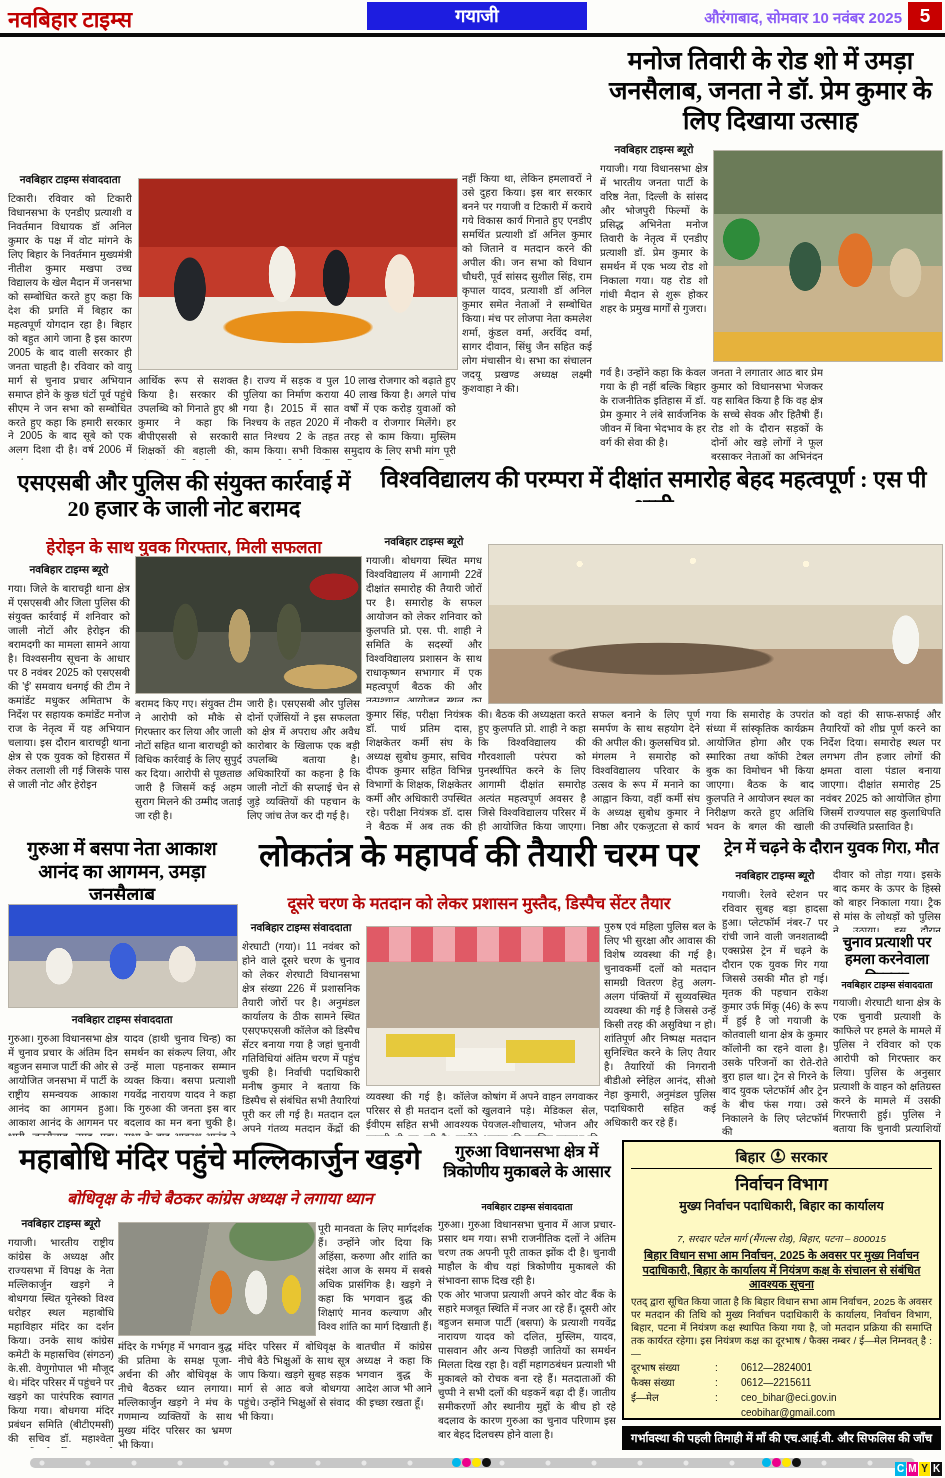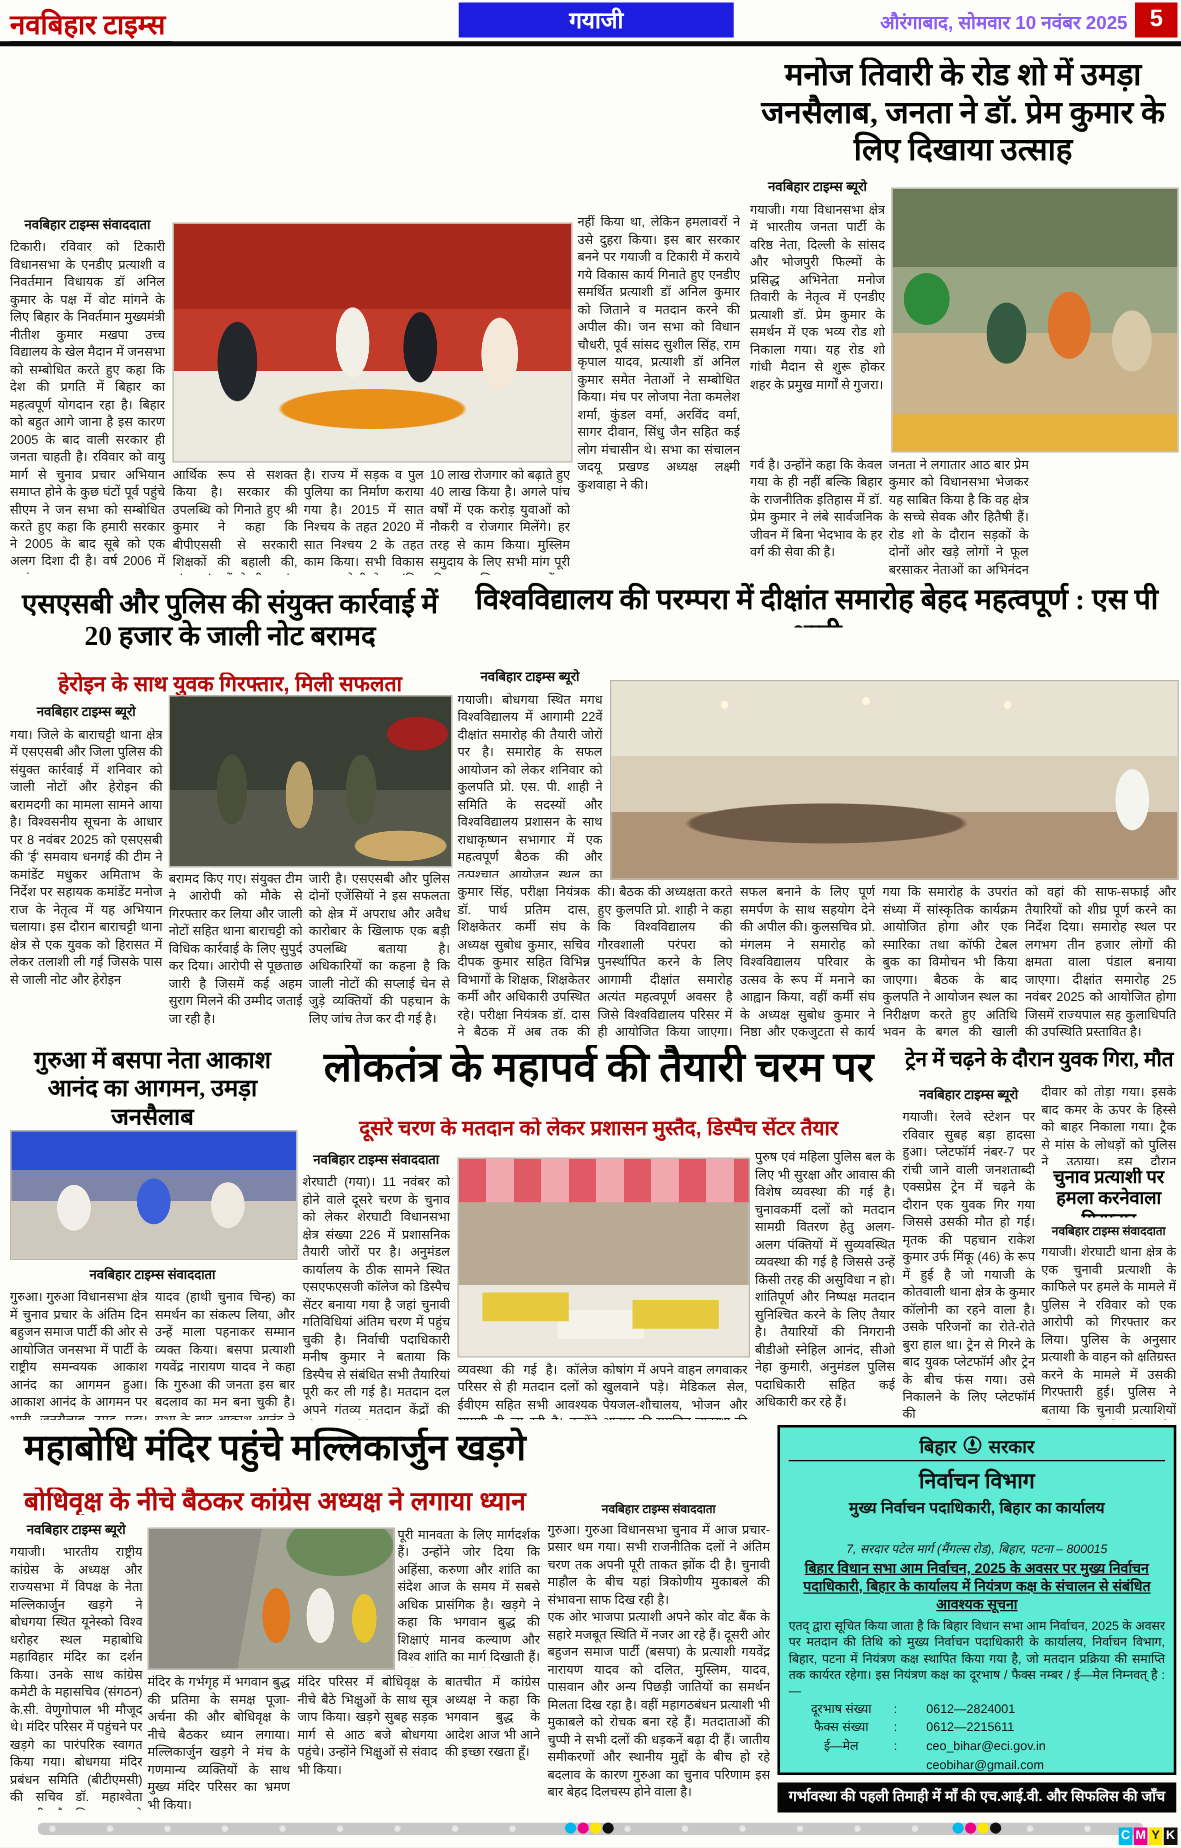--- a/index.html
+++ b/index.html
@@ -61,31 +61,31 @@
       background-size:100% 22%,100% 100%;background-repeat:no-repeat;}
   .p6::after{content:"";position:absolute;left:8%;top:68%;width:30%;height:14%;background:#e6c93c;
       box-shadow:120px 6px 0 #e6c93c,60px 14px 0 #f5f2ea;}
   .p7{background:
       radial-gradient(ellipse 18px 36px at 52% 62%,#e07820 0 60%,transparent 62%),
       radial-gradient(ellipse 18px 36px at 70% 62%,#f0efe8 0 60%,transparent 62%),
       radial-gradient(ellipse 16px 32px at 88% 64%,#e8c531 0 60%,transparent 62%),
       radial-gradient(ellipse 70px 40px at 78% 12%,#6a8a5a 0 60%,transparent 62%),
       linear-gradient(100deg,#8f8f85 0 42%,#a3a394 42% 100%);}
   
-  .notice{border:2px solid #000;background:#5eead4;box-sizing:border-box;padding:4px 7px;overflow:hidden;}
+  .notice{border:2px solid #000;background:#fef9c3;box-sizing:border-box;padding:4px 7px;overflow:hidden;}
   .notice .govt-row{display:flex;justify-content:center;align-items:center;gap:5px;
       font-weight:bold;font-size:14.5px;border-bottom:1.5px solid #000;padding-bottom:2px;}
   .notice .dept{font-weight:bold;font-size:17px;text-align:center;margin-top:3px;}
   .notice .office{font-weight:bold;font-size:12.5px;text-align:center;margin-top:2px;}
   .notice .addr{font-size:9.8px;text-align:center;margin-top:18px;font-style:italic;}
   .notice .subject{font-weight:bold;font-size:11.3px;text-align:center;text-decoration:underline;
       margin-top:3px;line-height:1.3;}
   .notice .nbody{font-size:9.9px;text-align:justify;margin-top:3px;line-height:1.32;}
   .contact{display:flex;font-size:10px;line-height:1.5;}
-  .contact .lbl{width:84px;text-align:center;}
+  .contact .lbl{width:84px;}
   .contact .cln{width:26px;}
   .notice .complaint{font-size:9.9px;text-align:justify;margin-top:2px;line-height:1.32;}
   .health{background:#050505;color:#fff;font-weight:bold;font-size:11.5px;text-align:center;
       line-height:24px;overflow:hidden;}
   
   .regbar{background:
       radial-gradient(circle 2px at 12px 5px,#e9e9e9 0 2px,transparent 3px) repeat-x #c7c7c7;
       background-size:46px 10px;border-radius:5px;}
   .dotc{display:flex;gap:1px;}
   .dotc i{width:9px;height:9px;border-radius:50%;display:block;}
@@ -157,29 +157,30 @@
   <div class="abs hl" style="left:722px;top:838px;width:219px;height:24px;font-size:16.5px;">ट्रेन में चढ़ने के दौरान युवक गिरा, मौत</div>
   <div class="abs by" style="left:722px;top:868px;width:106px;"><span>नवबिहार टाइम्स ब्यूरो</span></div>
   <div class="abs col" style="left:722px;top:888px;width:106px;height:248px;">गयाजी। रेलवे स्टेशन पर रविवार सुबह बड़ा हादसा हुआ। प्लेटफॉर्म नंबर-7 पर रांची जाने वाली जनशताब्दी एक्सप्रेस ट्रेन में चढ़ने के दौरान एक युवक गिर गया जिससे उसकी मौत हो गई। मृतक की पहचान राकेश कुमार उर्फ मिंकू (46) के रूप में हुई है जो गयाजी के कोतवाली थाना क्षेत्र के कुमार कॉलोनी का रहने वाला है। उसके परिजनों का रोते-रोते बुरा हाल था। ट्रेन से गिरने के बाद युवक प्लेटफॉर्म और ट्रेन के बीच फंस गया। उसे निकालने के लिए प्लेटफॉर्म की</div>
   <div class="abs col" style="left:833px;top:868px;width:108px;height:64px;">दीवार को तोड़ा गया। इसके बाद कमर के ऊपर के हिस्से को बाहर निकाला गया। ट्रैक से मांस के लोथड़ों को पुलिस ने उठाया। इस दौरान जनशताब्दी एक्सप्रेस करीब 1 घंटे तक प्लेटफॉर्म पर खड़ी रही।</div>
 
   <div class="abs hl" style="left:833px;top:934px;width:108px;height:40px;font-size:14.5px;">चुनाव प्रत्याशी पर हमला करनेवाला गिरफ्तार</div>
   <div class="abs by" style="left:833px;top:978px;width:108px;font-size:9.5px;"><span>नवबिहार टाइम्स संवाददाता</span></div>
   <div class="abs col" style="left:833px;top:996px;width:108px;height:140px;">गयाजी। शेरघाटी थाना क्षेत्र के एक चुनावी प्रत्याशी के काफिले पर हमले के मामले में पुलिस ने रविवार को एक आरोपी को गिरफ्तार कर लिया। पुलिस के अनुसार प्रत्याशी के वाहन को क्षतिग्रस्त करने के मामले में उसकी गिरफ्तारी हुई। पुलिस ने बताया कि चुनावी प्रत्याशियों की सुरक्षा को देखते हुए क्षेत्र में गश्त बढ़ा दी गई है। आरोपी को विधिसम्मत कार्रवाई करते हुए जेल भेज दिया गया। क्षेत्र में शांति व्यवस्था बनाए रखने के लिए पुलिस पूरी तरह मुस्तैद है।</div>
 
   <div class="abs hl" style="left:8px;top:1142px;width:424px;height:44px;font-size:29px;">महाबोधि मंदिर पहुंचे मल्लिकार्जुन खड़गे</div>
-  <div class="abs sub" style="left:8px;top:1190px;width:424px;height:22px;font-size:21px;">बोधिवृक्ष के नीचे बैठकर कांग्रेस अध्यक्ष ने लगाया ध्यान</div>
+  <div class="abs sub" style="left:8px;top:1190px;width:424px;height:22px;font-size:16px;font-style:italic;">बोधिवृक्ष के नीचे बैठकर कांग्रेस अध्यक्ष ने लगाया ध्यान</div>
   <div class="abs by" style="left:8px;top:1216px;width:106px;"><span>नवबिहार टाइम्स ब्यूरो</span></div>
   <div class="abs col" style="left:8px;top:1236px;width:106px;height:212px;">गयाजी। भारतीय राष्ट्रीय कांग्रेस के अध्यक्ष और राज्यसभा में विपक्ष के नेता मल्लिकार्जुन खड़गे ने बोधगया स्थित यूनेस्को विश्व धरोहर स्थल महाबोधि महाविहार मंदिर का दर्शन किया। उनके साथ कांग्रेस कमेटी के महासचिव (संगठन) के.सी. वेणुगोपाल भी मौजूद थे। मंदिर परिसर में पहुंचने पर खड़गे का पारंपरिक स्वागत किया गया। बोधगया मंदिर प्रबंधन समिति (बीटीएमसी) की सचिव डॉ. महाश्वेता महारथी और भिक्षु प्रधान ने उनका अभिनंदन किया।</div>
   <div class="abs photo p7" style="left:118px;top:1222px;width:196px;height:112px;"></div>
   <div class="abs col" style="left:318px;top:1222px;width:114px;height:112px;">पूरी मानवता के लिए मार्गदर्शक हैं। उन्होंने जोर दिया कि अहिंसा, करुणा और शांति का संदेश आज के समय में सबसे अधिक प्रासंगिक है। खड़गे ने कहा कि भगवान बुद्ध की शिक्षाएं मानव कल्याण और विश्व शांति का मार्ग दिखाती हैं। दर्शन के बाद उन्होंने कहा कि यहां आकर मन को असीम शांति मिली है।</div>
   <div class="abs col" style="left:238px;top:1340px;width:112px;height:108px;">मंदिर परिसर में बोधिवृक्ष के नीचे बैठे भिक्षुओं के साथ सूत्र जाप किया। खड़गे सुबह सड़क मार्ग से आठ बजे बोधगया पहुंचे। उन्होंने भिक्षुओं से संवाद भी किया।</div>
   <div class="abs col" style="left:118px;top:1340px;width:114px;height:108px;">मंदिर के गर्भगृह में भगवान बुद्ध की प्रतिमा के समक्ष पूजा-अर्चना की और बोधिवृक्ष के नीचे बैठकर ध्यान लगाया। मल्लिकार्जुन खड़गे ने मंच के गणमान्य व्यक्तियों के साथ मुख्य मंदिर परिसर का भ्रमण भी किया।</div>
   <div class="abs col" style="left:356px;top:1340px;width:76px;height:108px;">बातचीत में कांग्रेस अध्यक्ष ने कहा कि भगवान बुद्ध के आदेश आज भी आने की इच्छा रखता हूँ।</div>
 
+  <div class="abs hl" style="left:438px;top:1142px;width:178px;height:54px;font-size:16.5px;">गुरुआ विधानसभा क्षेत्र में त्रिकोणीय मुकाबले के आसार</div>
   <div class="abs by" style="left:438px;top:1200px;width:178px;font-size:9.5px;"><span>नवबिहार टाइम्स संवाददाता</span></div>
   <div class="abs col preline" style="left:438px;top:1218px;width:178px;height:232px;">गुरुआ। गुरुआ विधानसभा चुनाव में आज प्रचार-प्रसार थम गया। सभी राजनीतिक दलों ने अंतिम चरण तक अपनी पूरी ताकत झोंक दी है। चुनावी माहौल के बीच यहां त्रिकोणीय मुकाबले की संभावना साफ दिख रही है।
 एक ओर भाजपा प्रत्याशी अपने कोर वोट बैंक के सहारे मजबूत स्थिति में नजर आ रहे हैं। दूसरी ओर बहुजन समाज पार्टी (बसपा) के प्रत्याशी गयवेंद्र नारायण यादव को दलित, मुस्लिम, यादव, पासवान और अन्य पिछड़ी जातियों का समर्थन मिलता दिख रहा है। वहीं महागठबंधन प्रत्याशी भी मुकाबले को रोचक बना रहे हैं। मतदाताओं की चुप्पी ने सभी दलों की धड़कनें बढ़ा दी हैं। जातीय समीकरणों और स्थानीय मुद्दों के बीच हो रहे बदलाव के कारण गुरुआ का चुनाव परिणाम इस बार बेहद दिलचस्प होने वाला है।</div>
 
   <div class="abs notice" style="left:622px;top:1140px;width:319px;height:280px;">
     <div class="govt-row">
       <span>बिहार</span>
       <svg width="16" height="16" viewBox="0 0 16 16">
         <circle cx="8" cy="8" r="6.5" fill="none" stroke="#111" stroke-width="1.4"></circle>
         <path d="M8 2.5 C9.6 5 10.8 6.5 8 10 C5.2 6.5 6.4 5 8 2.5 Z" fill="#111"></path>

